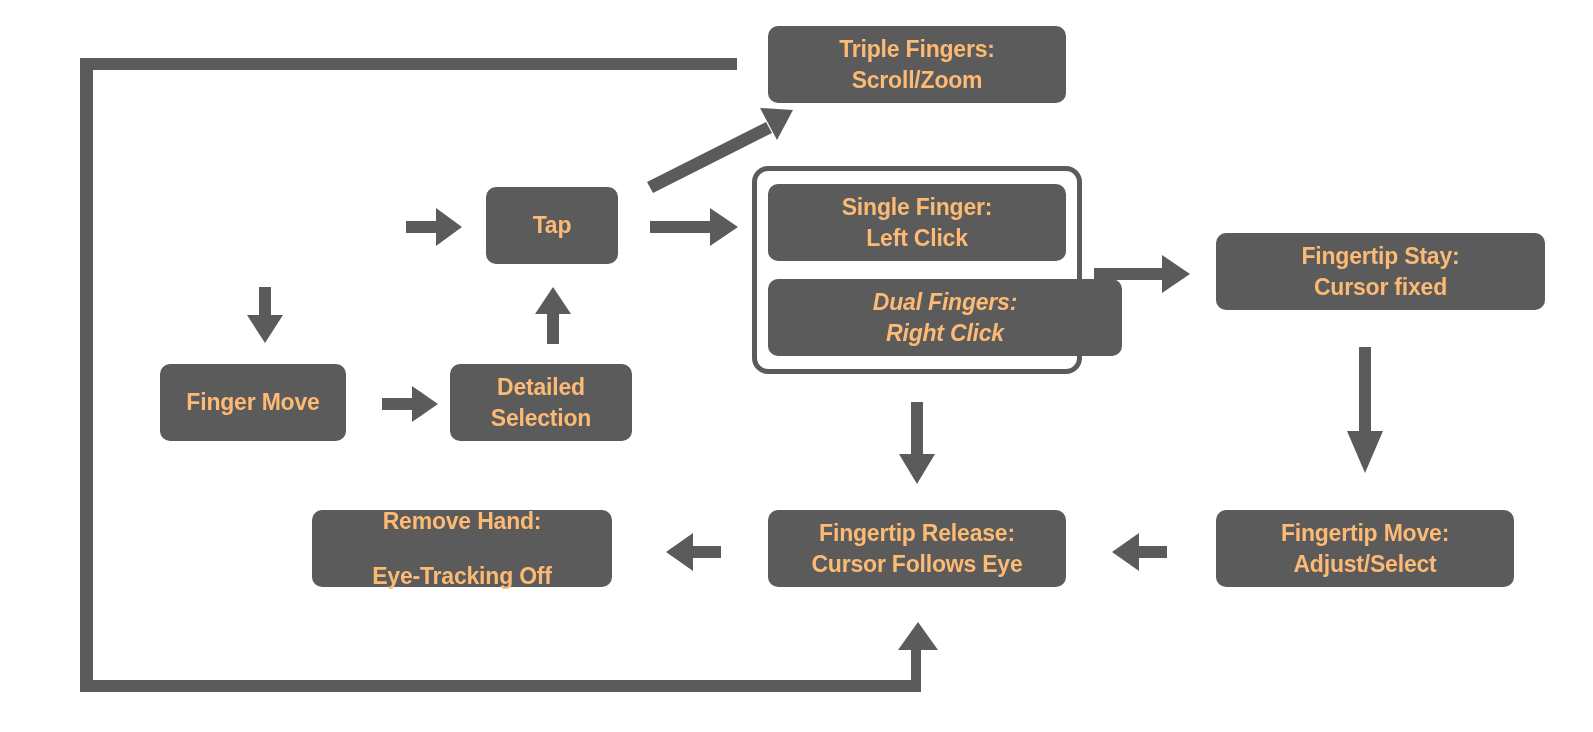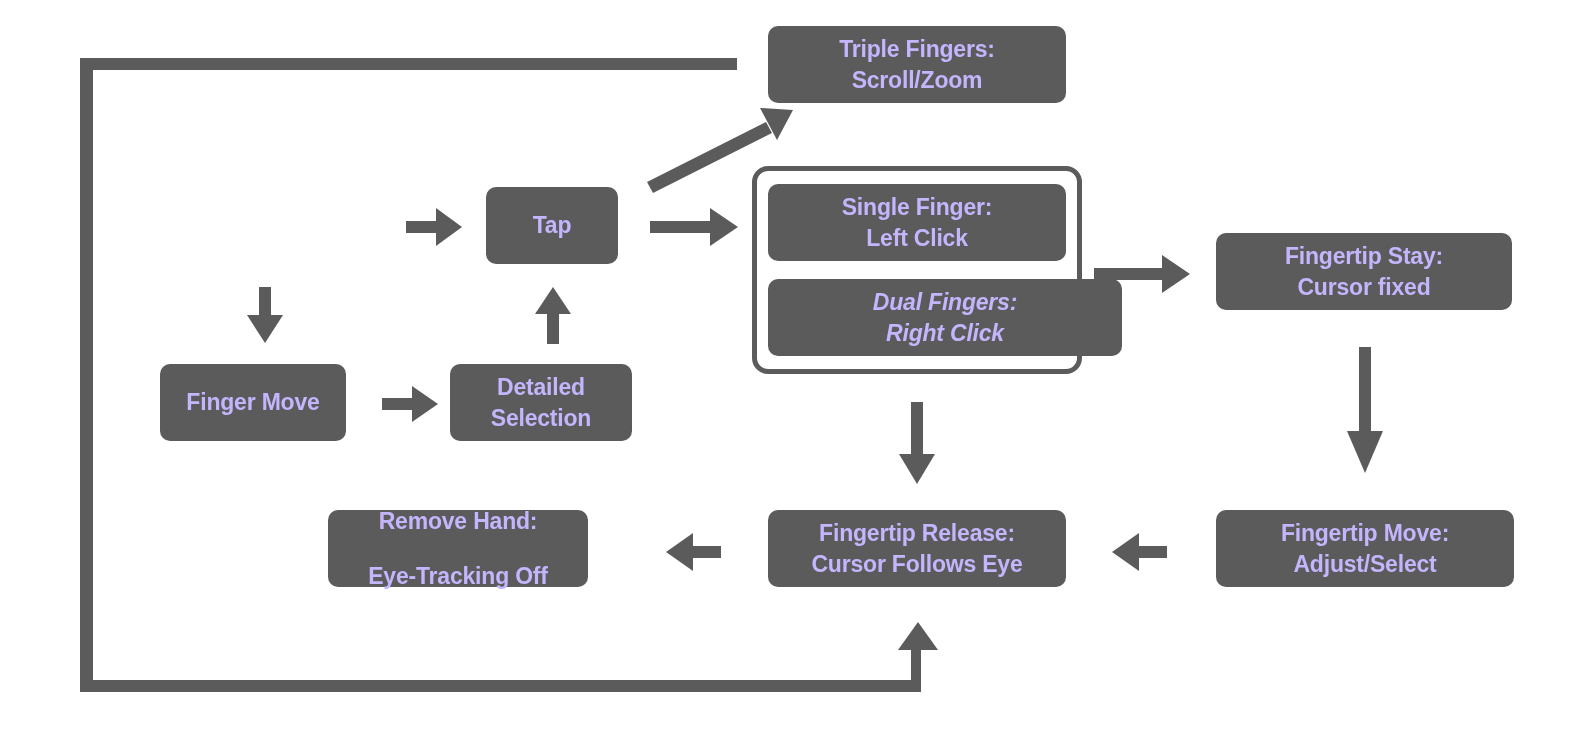--- a/index.html
+++ b/index.html
@@ -1,19 +1,19 @@
 <!DOCTYPE html>
 <html><head>
   <meta charset="utf-8">
   <style>
     html, body { margin: 0; padding: 0; background: #ffffff; }
     body { width: 1593px; height: 732px; position: relative; overflow: hidden;
            font-family: "Liberation Sans", sans-serif; }
     #diagram { position: absolute; left: 0; top: 0; width: 1593px; height: 732px; }
-    .node { position: absolute; background: #5b5b5b; color: #c4b5fd; border-radius: 10px;
+    .node { position: absolute; background: #5b5b5b; color: #fdba74; border-radius: 10px;
             display: flex; flex-direction: column; align-items: center; justify-content: center;
             font-weight: bold; font-size: 23px; line-height: 31px; text-align: center;
             box-sizing: border-box; letter-spacing: -0.2px; }
     .group { position: absolute; border: 5px solid #5b5b5b; border-radius: 16px; box-sizing: border-box; }
   </style>
 </head>
 <body>
 
 <div id="diagram">
   <svg id="arrows" width="1593" height="732" style="position:absolute;left:0;top:0;">
@@ -103,32 +103,32 @@
   <div class="node" style="left:768px;top:184px;width:298px;height:77px;">
     <span>Single Finger:</span>
     <span>Left Click</span>
   </div>
 
   <div class="node" style="left:768px;top:279px;width:354px;height:77px;font-style:italic;">
     <span>Dual Fingers:</span>
     <span>Right Click</span>
   </div>
 
-  <div class="node" style="left:1216px;top:233px;width:296px;height:77px;">
+  <div class="node" style="left:1216px;top:233px;width:329px;height:77px;">
     <span>Fingertip Stay:</span>
     <span>Cursor fixed</span>
   </div>
 
   <div class="node" style="left:1216px;top:510px;width:298px;height:77px;align-items:center;">
     <span>Fingertip Move:</span>
     <span>Adjust/Select</span>
   </div>
 
   <div class="node" style="left:768px;top:510px;width:298px;height:77px;">
     <span>Fingertip Release:</span>
     <span>Cursor Follows Eye</span>
   </div>
 
-  <div class="node" style="left:328px;top:510px;width:260px;height:77px;gap:24px;">
+  <div class="node" style="left:312px;top:510px;width:300px;height:77px;gap:24px;">
     <span>Remove Hand:</span>
     <span>Eye-Tracking Off</span>
   </div>
 </div>
 
 </body></html>

